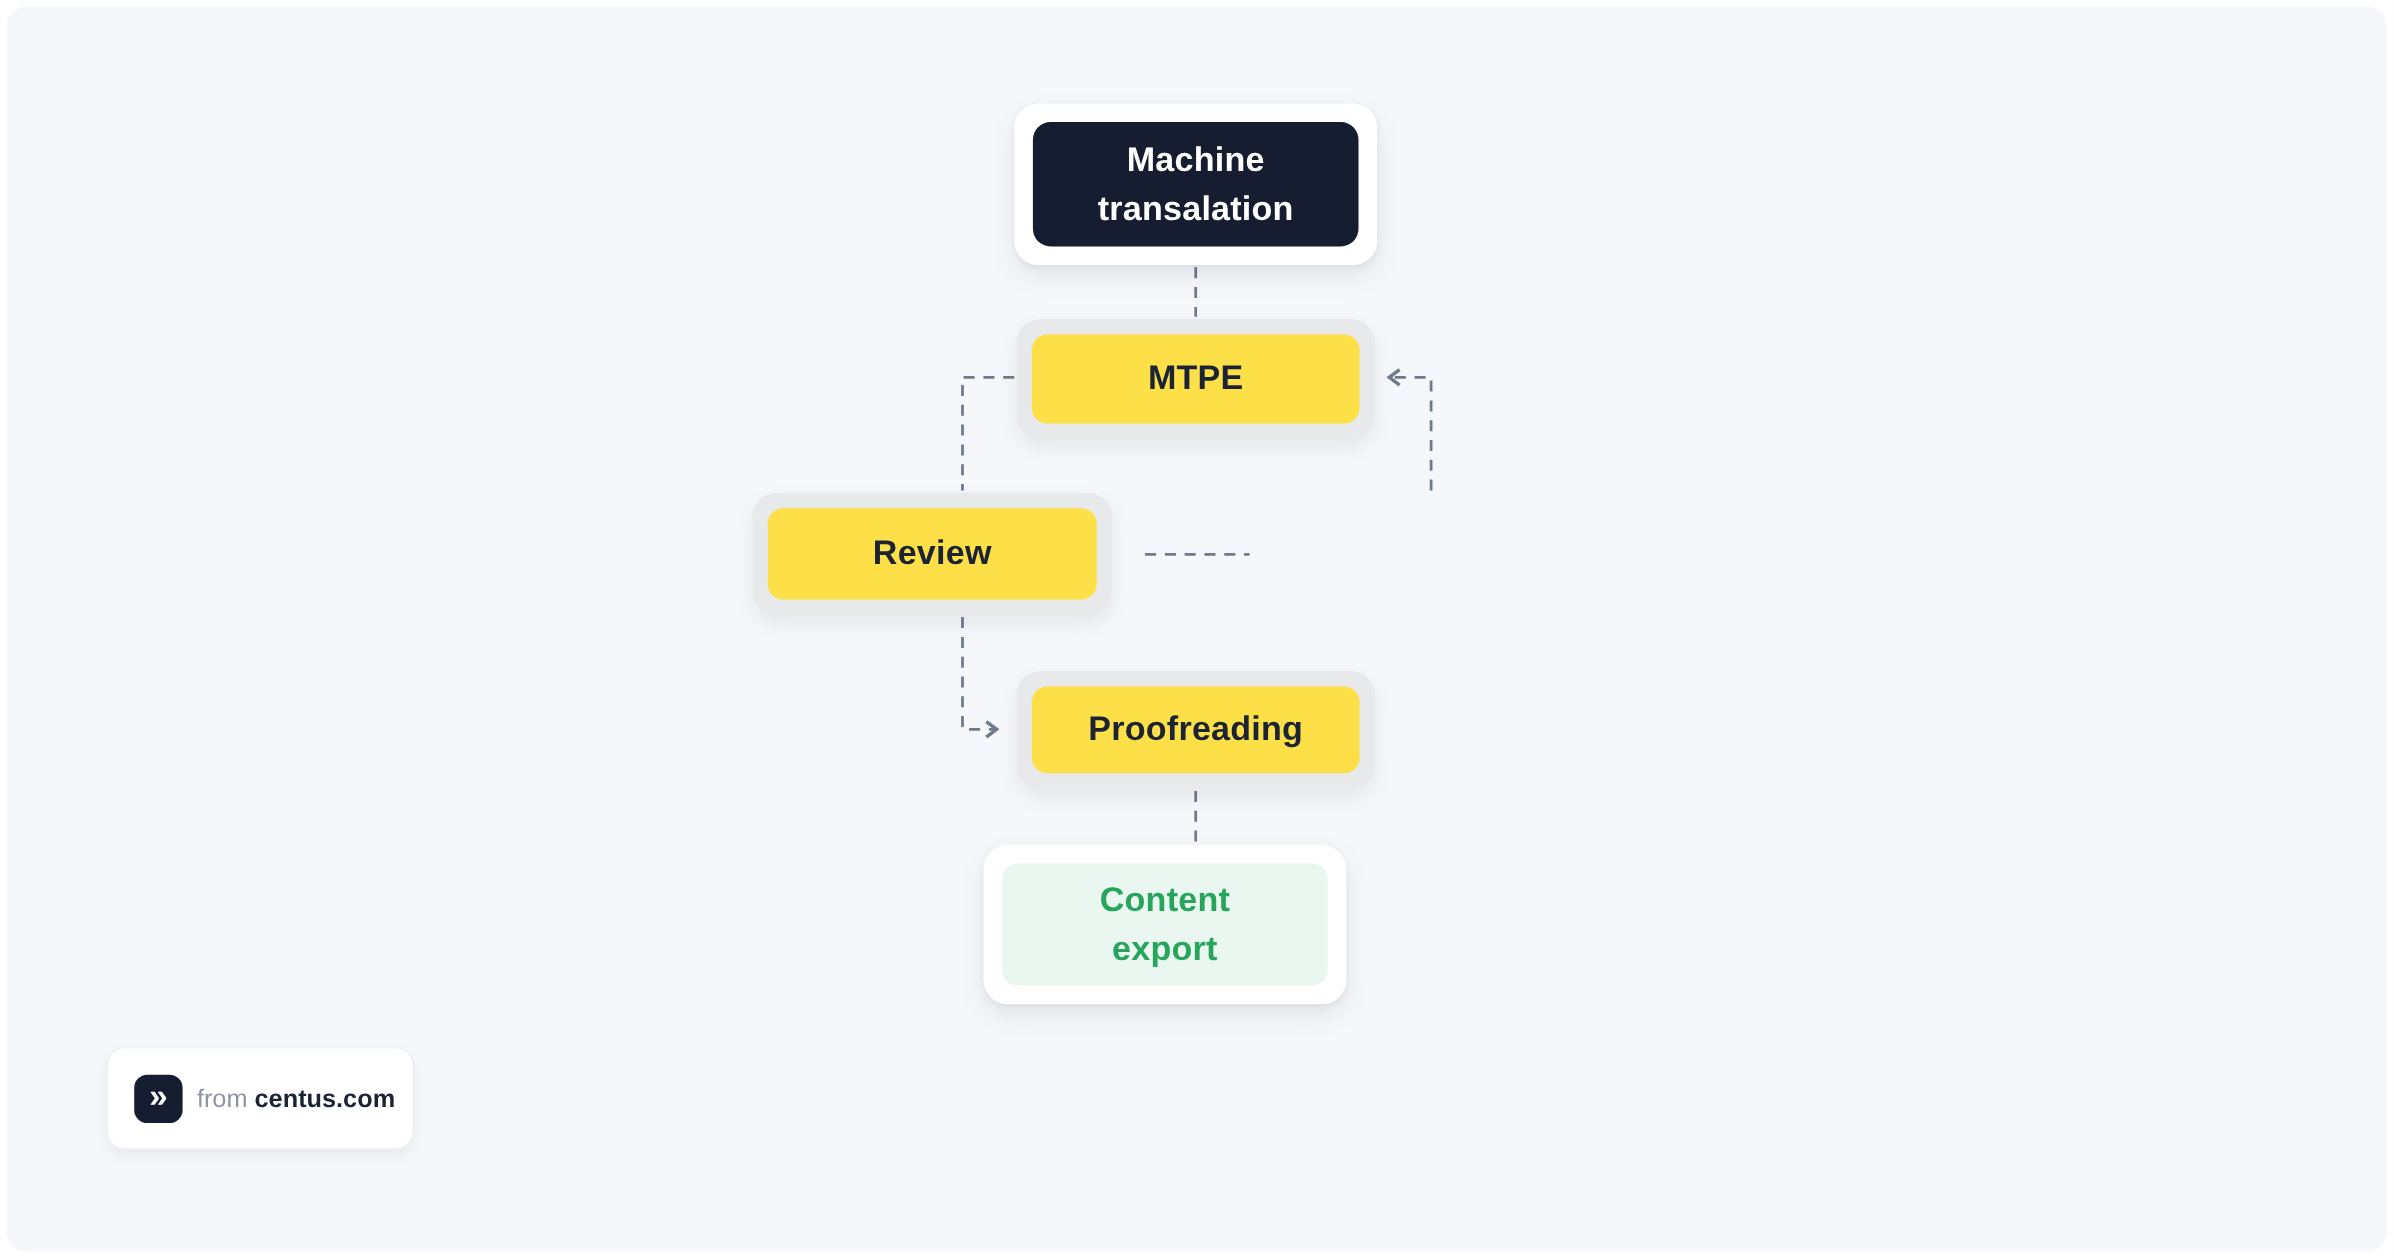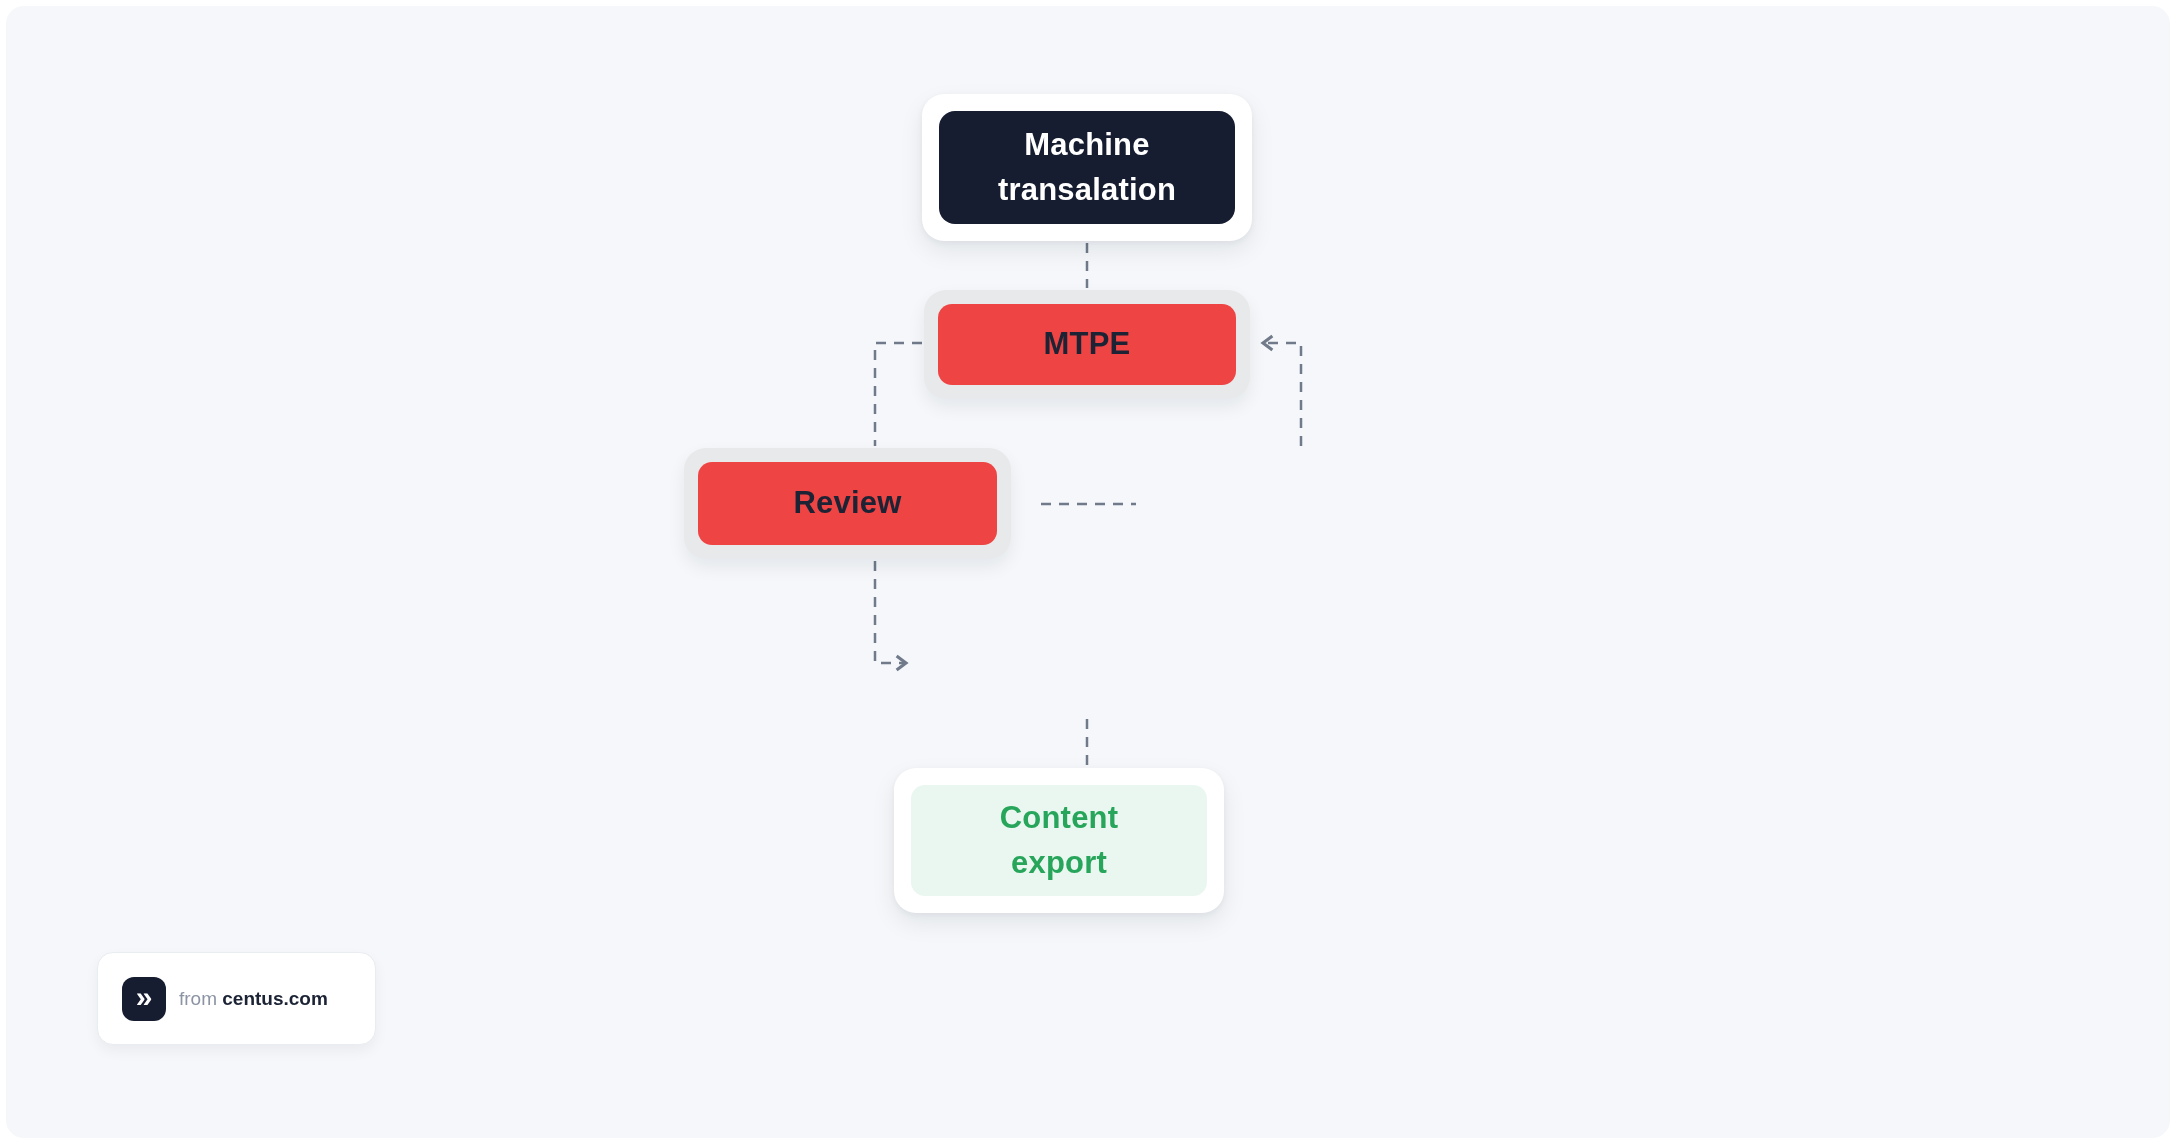--- a/index.html
+++ b/index.html
@@ -62,21 +62,21 @@
     display: flex;
     align-items: center;
     justify-content: center;
     border-radius: 14px;
   }
   .inner-dark {
     background: var(--node-dark-bg);
     border-radius: 16px;
   }
   .inner-white {
-    background: #ef4444;
+    background: #fde047;
   }
   .inner-green {
     background: var(--accent-green-bg);
   }
   .node-label {
     font-size: 31px;
     font-weight: bold;
     color: var(--node-text);
     text-align: center;
     white-space: pre-line;
@@ -113,21 +113,21 @@
     align-items: center;
     justify-content: center;
     font-size: 30px;
     font-weight: bold;
     line-height: 1;
     padding-bottom: 4px;
     box-sizing: border-box;
     flex: 0 0 auto;
   }
   .badge-text {
-    font-size: 19px;
+    font-size: 23px;
     white-space: nowrap;
   }
   .badge-prefix { color: var(--muted); }
   .badge-brand { color: var(--node-text); font-weight: bold; }
 </style>
 </head>
 <body>
 
 <div class="stage">
   <div class="canvas"></div>
@@ -159,20 +159,25 @@
     </div>
   </div>
 
   <div class="node frame-gray" style="left:684px; top:448px; width:327px; height:111px;">
     <div class="node-inner inner-white">
       <div class="node-label">Review</div>
     </div>
   </div>
 
 
+  <div class="node frame-gray" style="left:924px; top:610px; width:326px; height:107px;">
+    <div class="node-inner inner-white">
+      <div class="node-label">Proofreading</div>
+    </div>
+  </div>
 
   <div class="node shell-white" style="left:894px; top:768px; width:330px; height:145px;">
     <div class="node-inner inner-green">
       <div class="node-label label-green">Content
 export</div>
     </div>
   </div>
 
   <div class="badge">
     <div class="badge-icon">»</div>

